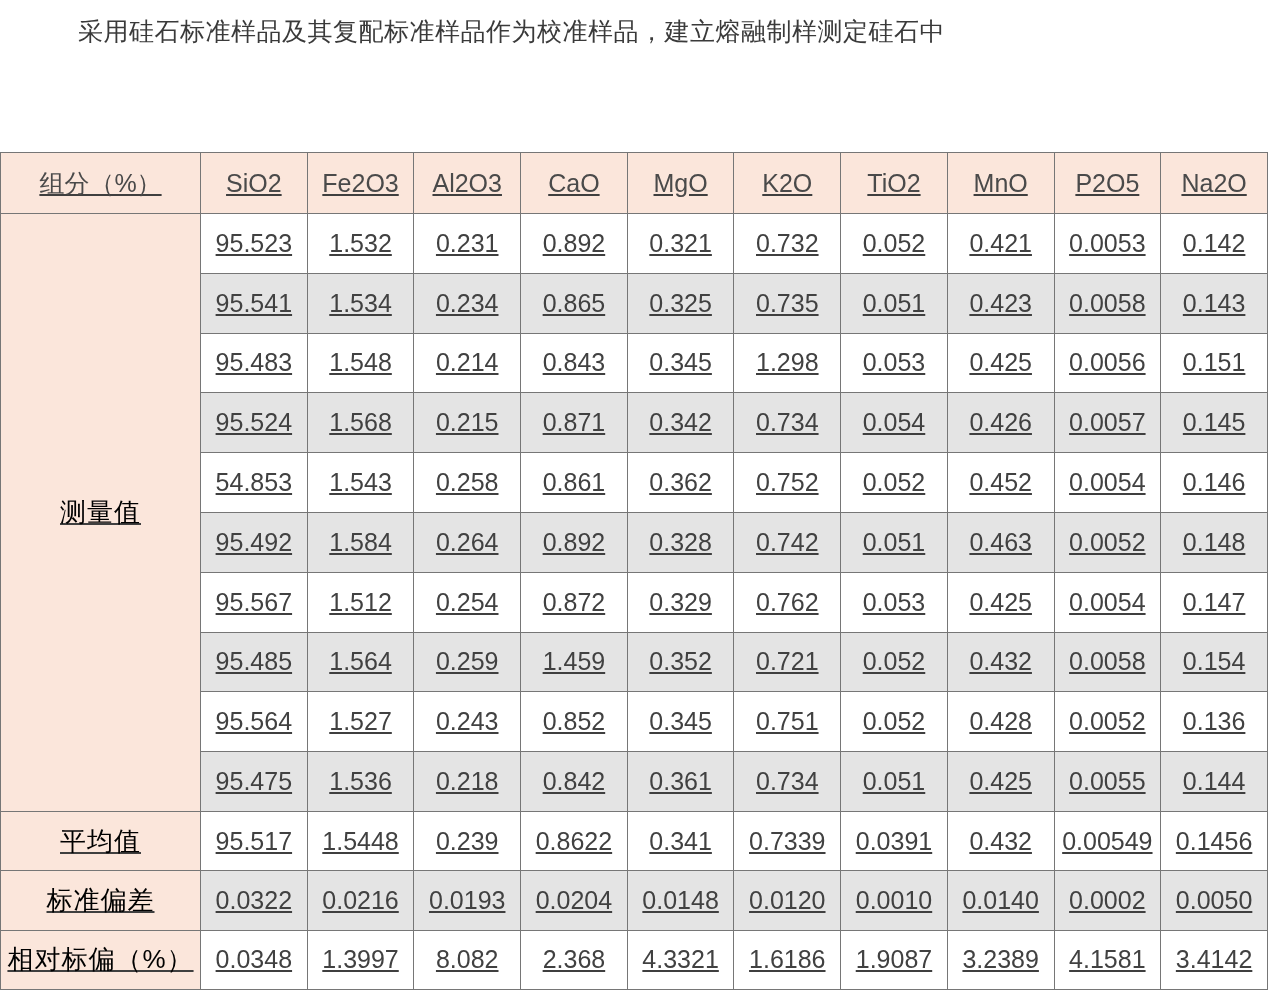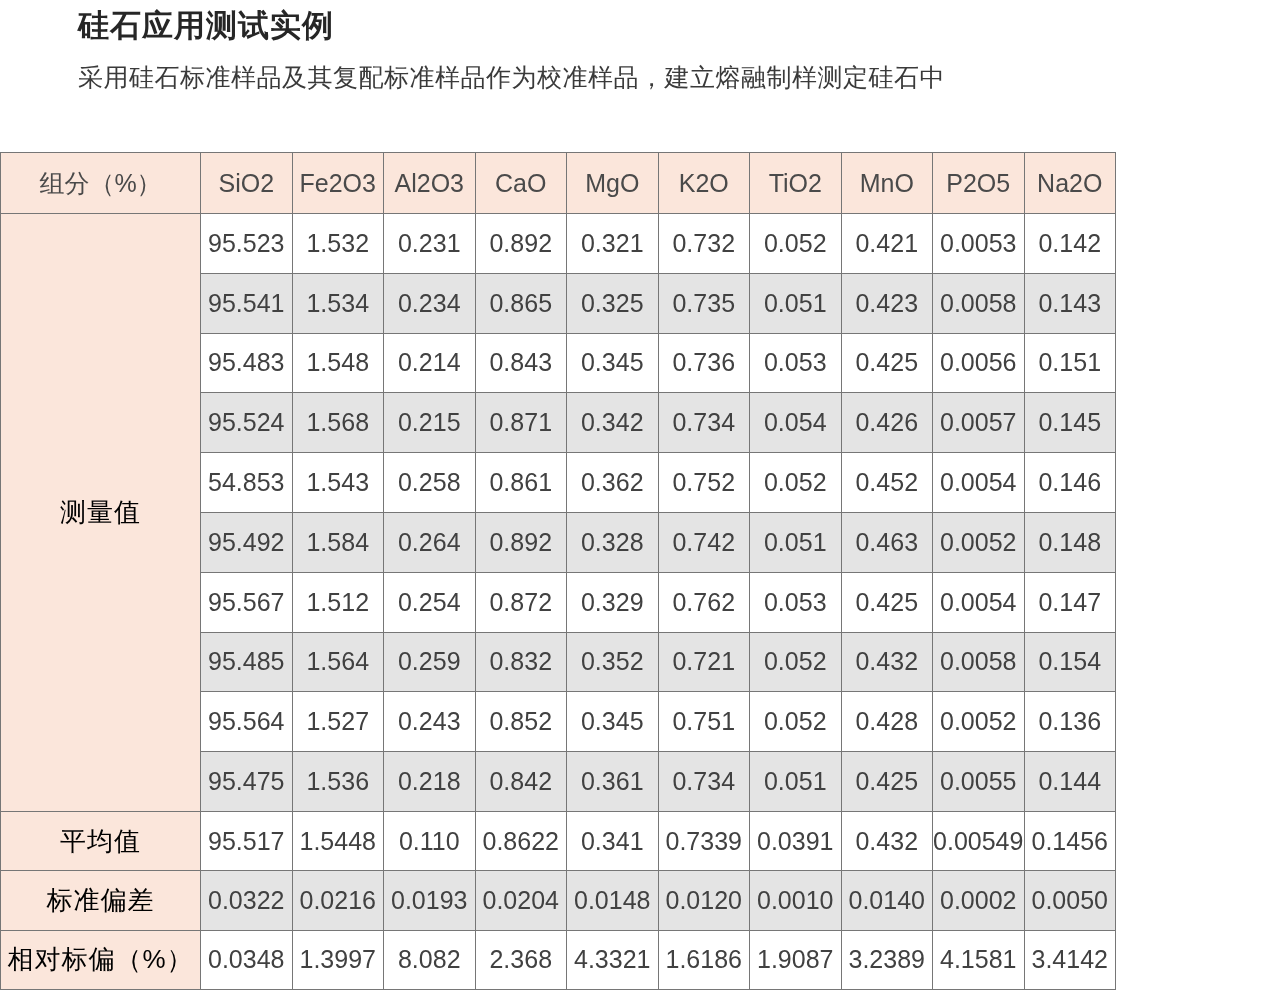--- a/index.html
+++ b/index.html
@@ -15,22 +15,22 @@
   .doc-header { position: absolute; left: 78px; top: 8px; width: 1140px; }
   .doc-title {
     font-size: 31px; font-weight: bold; color: #262626;
     letter-spacing: 1px; margin: 0 0 10px 0; line-height: 36px;
   }
   .doc-desc {
     font-size: 25px; color: #3a3a3a; line-height: 47px;
     margin: 0; letter-spacing: 0.5px;
   }
   table.data-table {
-    position: absolute; left: 0; top: 152px; width: 1116px;
-    border-collapse: collapse; table-layout: fixed;
+    position: absolute; left: 0; top: 152px; width: 1268px;
+    border-collapse: collapse; table-layout: fixed; text-decoration: underline;
   }
   .data-table td, .data-table th {
     border: 1px solid var(--border-color, #767676);
     text-align: center; vertical-align: middle;
     font-size: 25px; font-weight: normal; color: #414141;
     padding: 0; overflow: hidden; white-space: nowrap;
   }
   .data-table thead th {
     background: var(--accent-bg, #fbe6db);
     height: 61px; color: #4a4a4a;
@@ -41,21 +41,20 @@
   .row-gray td { background: var(--alt-row-bg, #e4e4e4); }
   .data-table td.label-cell {
     background: var(--accent-bg, #fbe6db) !important;
     color: #000000; font-size: 26px; letter-spacing: 1px;
   }
 </style>
 </head>
 <body>
 
 <div class="doc-header">
-  <h1 class="doc-title">硅石应用测试实例</h1>
   <p class="doc-desc">采用硅石标准样品及其复配标准样品作为校准样品，建立熔融制样测定硅石中</p>
 </div>
 
 <table class="data-table">
   <colgroup>
     <col style="width:200px">
     <col>
       <col>
       <col>
       <col>
@@ -106,21 +105,21 @@
         <td>0.423</td>
         <td>0.0058</td>
         <td>0.143</td>
       </tr>
       <tr class="row-white">
         <td>95.483</td>
         <td>1.548</td>
         <td>0.214</td>
         <td>0.843</td>
         <td>0.345</td>
-        <td>0.736</td>
+        <td>1.298</td>
         <td>0.053</td>
         <td>0.425</td>
         <td>0.0056</td>
         <td>0.151</td>
       </tr>
       <tr class="row-gray">
         <td>95.524</td>
         <td>1.568</td>
         <td>0.215</td>
         <td>0.871</td>
@@ -164,21 +163,21 @@
         <td>0.762</td>
         <td>0.053</td>
         <td>0.425</td>
         <td>0.0054</td>
         <td>0.147</td>
       </tr>
       <tr class="row-gray">
         <td>95.485</td>
         <td>1.564</td>
         <td>0.259</td>
-        <td>0.832</td>
+        <td>1.459</td>
         <td>0.352</td>
         <td>0.721</td>
         <td>0.052</td>
         <td>0.432</td>
         <td>0.0058</td>
         <td>0.154</td>
       </tr>
       <tr class="row-white">
         <td>95.564</td>
         <td>1.527</td>
@@ -200,21 +199,21 @@
         <td>0.734</td>
         <td>0.051</td>
         <td>0.425</td>
         <td>0.0055</td>
         <td>0.144</td>
       </tr>
       <tr class="row-white summary-row">
         <td class="label-cell">平均值</td>
         <td>95.517</td>
         <td>1.5448</td>
-        <td>0.110</td>
+        <td>0.239</td>
         <td>0.8622</td>
         <td>0.341</td>
         <td>0.7339</td>
         <td>0.0391</td>
         <td>0.432</td>
         <td>0.00549</td>
         <td>0.1456</td>
       </tr>
       <tr class="row-gray summary-row">
         <td class="label-cell">标准偏差</td>

